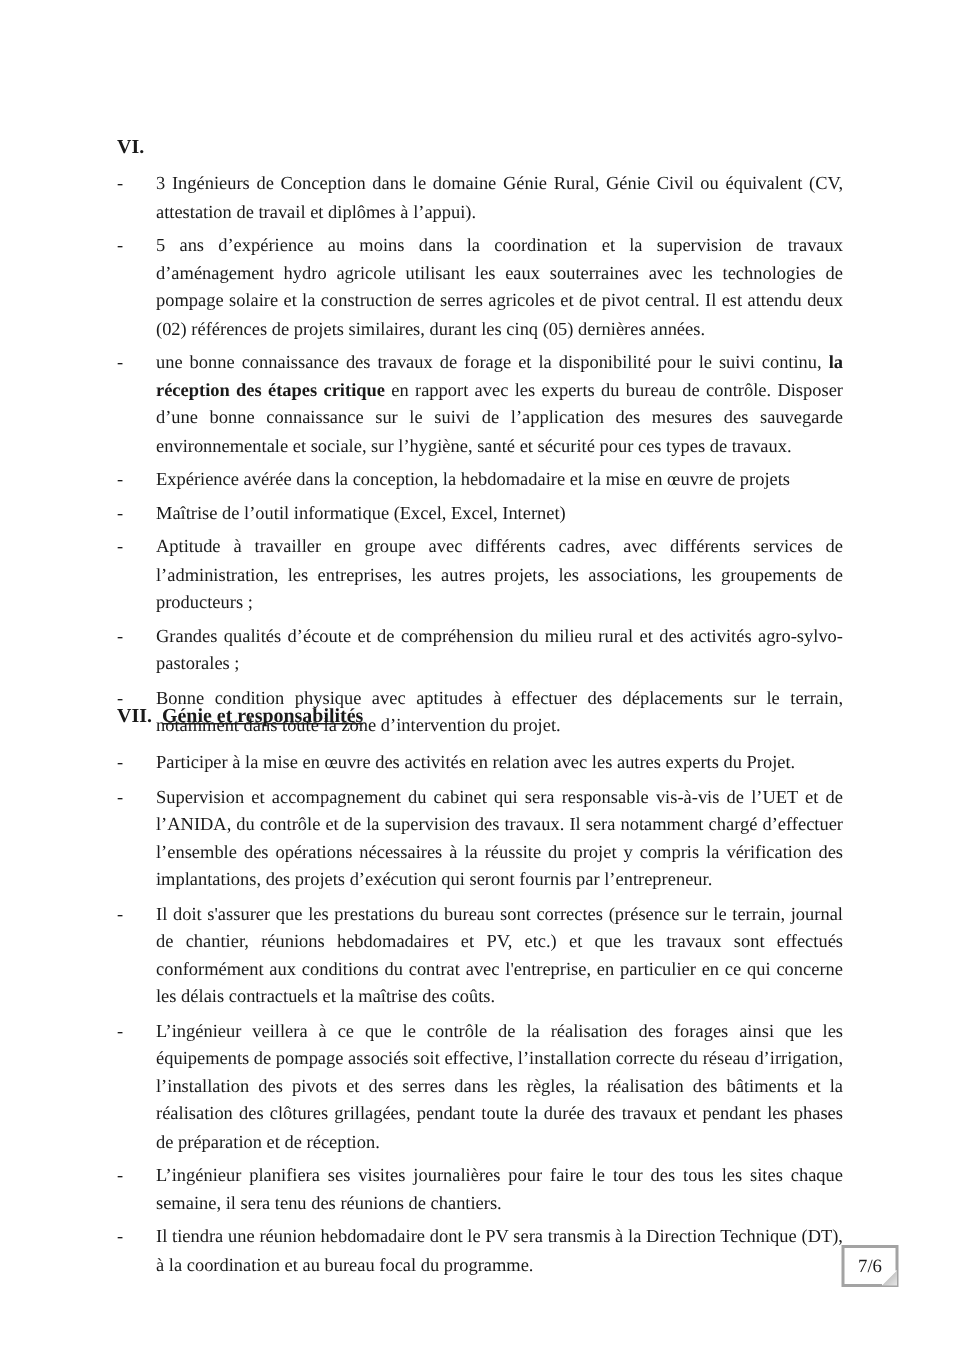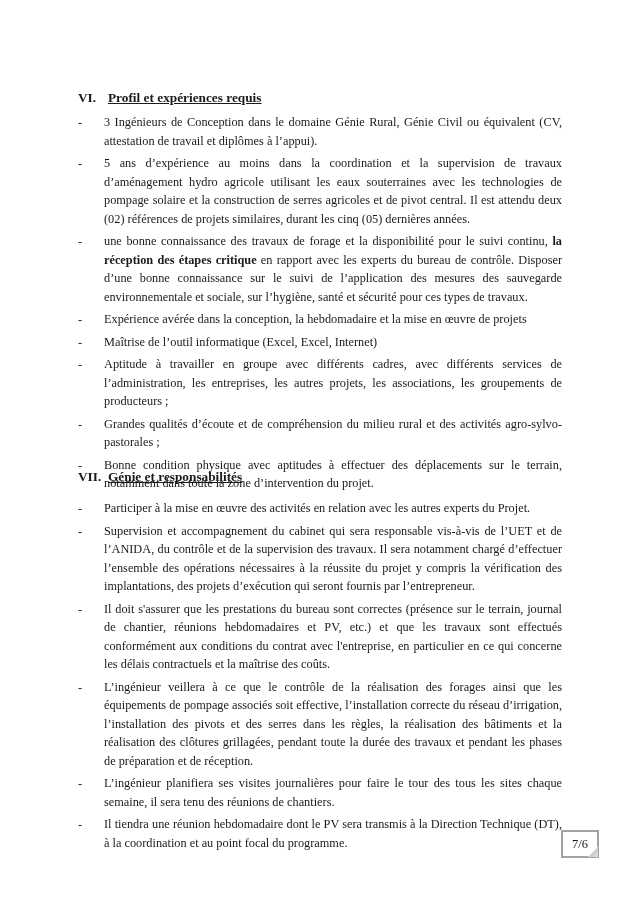--- a/index.html
+++ b/index.html
@@ -31,21 +31,20 @@
     background: linear-gradient(135deg, #ffffff 0%, #ffffff 48%, #c9c9c9 52%, #e6e6e6 100%);
   }
 </style>
 </head>
 <body>
 
 <div class="page">
 
   <div class="section-head" style="top:90px;">
     <span class="num">VI.</span>
-    <span class="ttl">Profil et expériences requis</span>
   </div>
 
   <div class="list" id="list0" style="top:113px;">
       <div class="item">
         <span class="dash">-</span>
         <span class="txt"><span>3 Ingénieurs de Conception dans le domaine Génie Rural, Génie Civil ou équivalent (CV, attestation de travail et diplômes à l’appui).</span></span>
       </div>
       <div class="item">
         <span class="dash">-</span>
         <span class="txt"><span>5 ans d’expérience au moins dans la coordination et la supervision de travaux d’aménagement hydro agricole utilisant les eaux souterraines avec les technologies de pompage solaire et la construction de serres agricoles et de pivot central. Il est attendu deux (02) références de projets similaires, durant les cinq (05) dernières années.</span></span>
@@ -97,21 +96,21 @@
       <div class="item">
         <span class="dash">-</span>
         <span class="txt"><span>L’ingénieur veillera à ce que le contrôle de la réalisation des forages ainsi que les équipements de pompage associés soit effective, l’installation correcte du réseau d’irrigation, l’installation des pivots et des serres dans les règles, la réalisation des bâtiments et la réalisation des clôtures grillagées, pendant toute la durée des travaux et pendant les phases de préparation et de réception.</span></span>
       </div>
       <div class="item">
         <span class="dash">-</span>
         <span class="txt"><span>L’ingénieur planifiera ses visites journalières pour faire le tour des tous les sites chaque semaine, il sera tenu des réunions de chantiers.</span></span>
       </div>
       <div class="item">
         <span class="dash">-</span>
-        <span class="txt"><span>Il tiendra une réunion hebdomadaire dont le PV sera transmis à la Direction Technique (DT), à la coordination et au point focal du programme.</span></span>
+        <span class="txt"><span>Il tiendra une réunion hebdomadaire dont le PV sera transmis à la Direction Technique (DT), à la coordination et au bureau focal du programme.</span></span>
       </div>
     </div>
 
   <div class="page-num">
     <span>7/6</span>
     <span class="fold"></span>
   </div>
 </div>
 
 </body></html>

